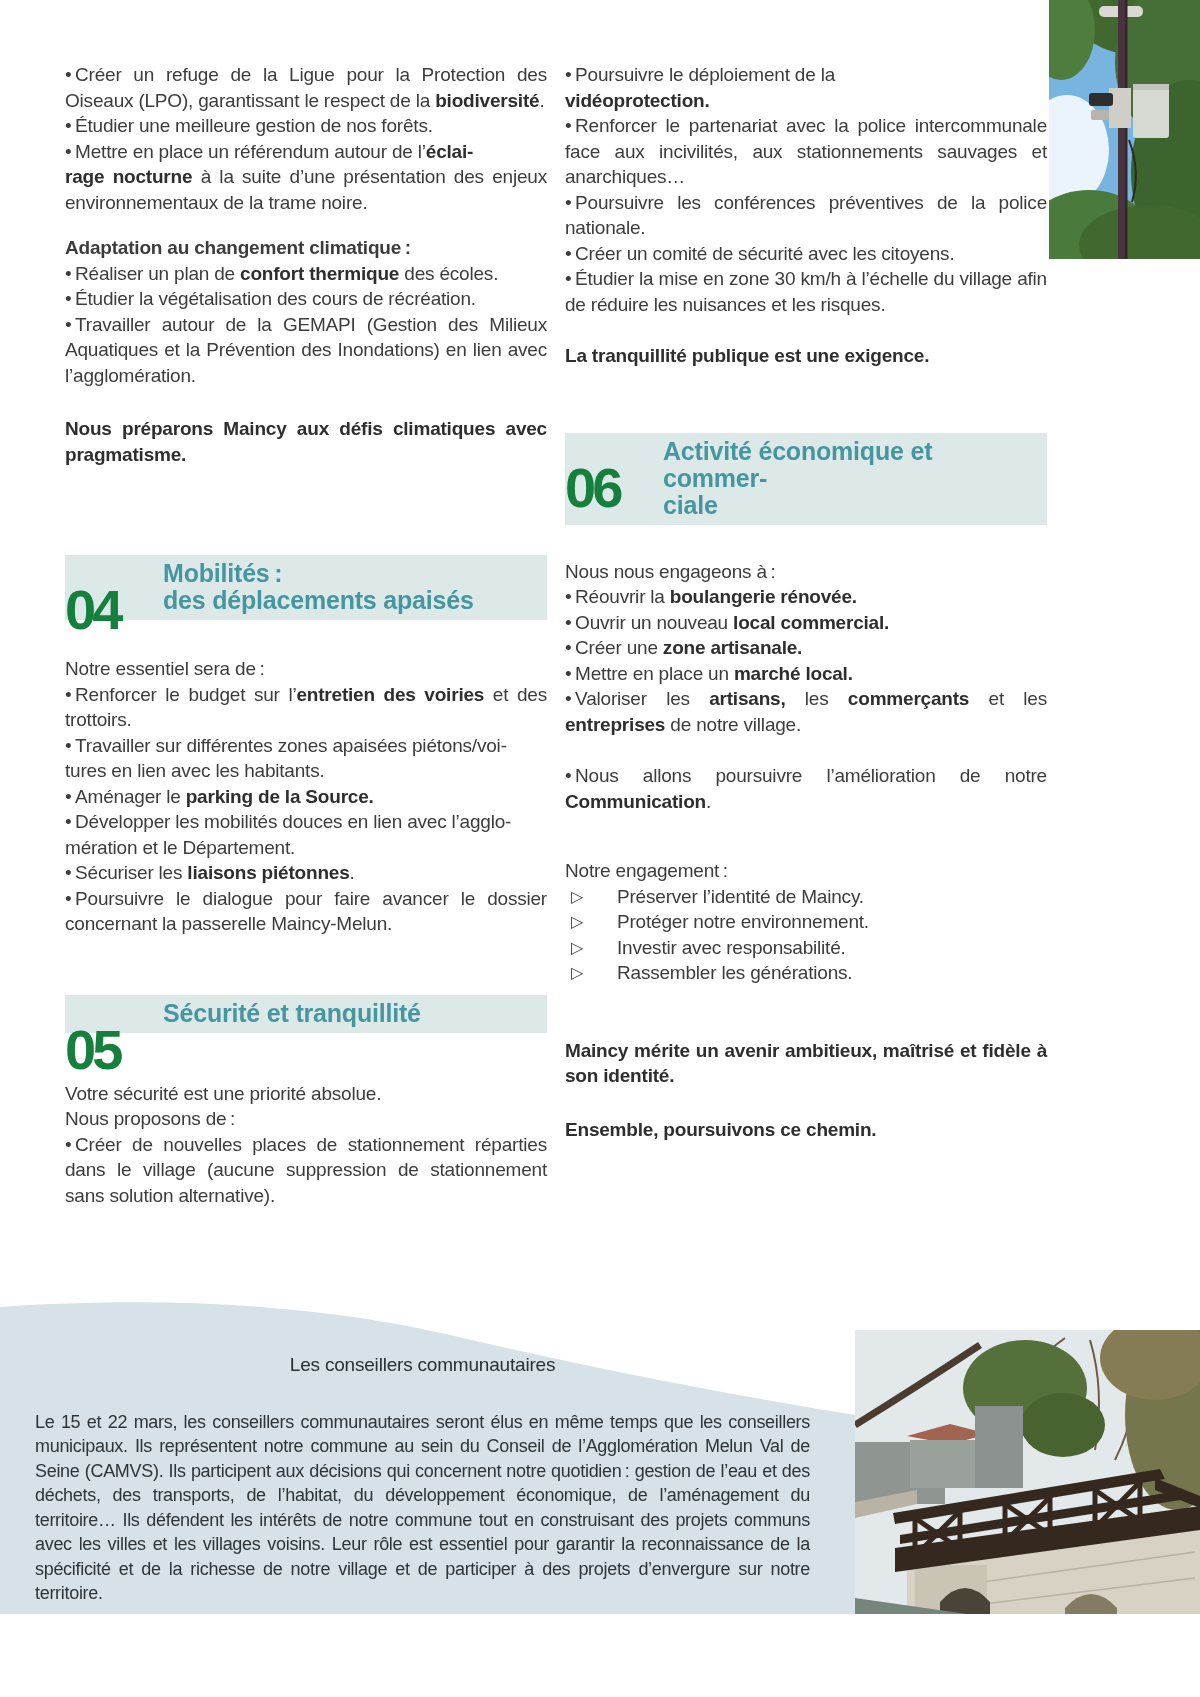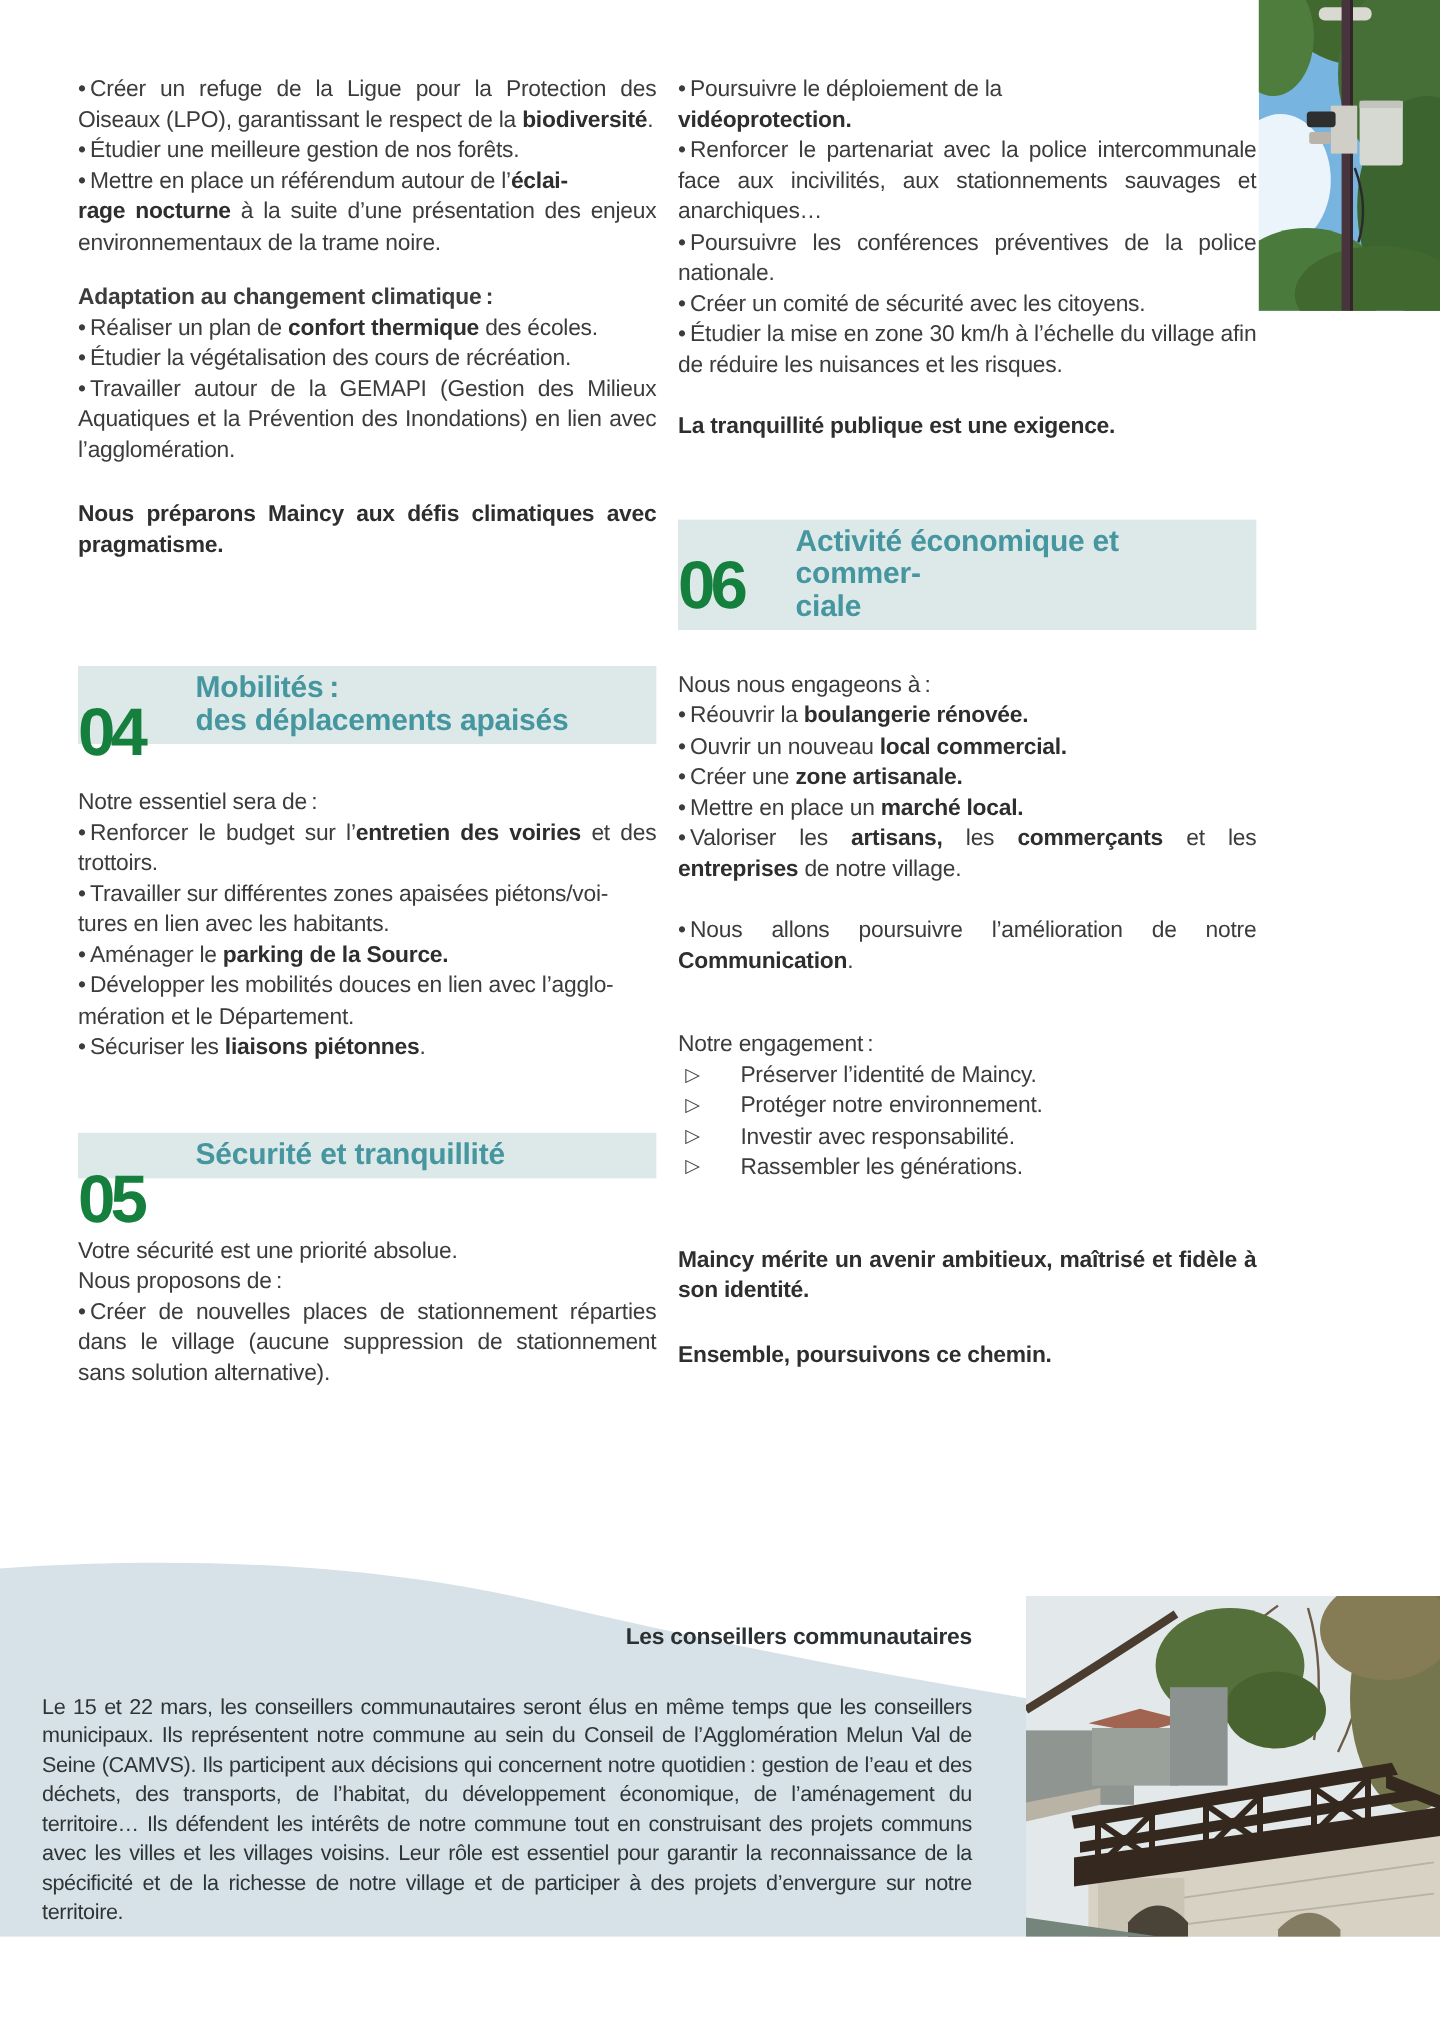--- a/index.html
+++ b/index.html
@@ -26,21 +26,21 @@
     position:absolute;left:0;top:20px;font-size:56px;line-height:70px;font-weight:700;
     color:#15803d;letter-spacing:-4px;
   }
   .stitle{color:#4696a0;font-weight:700;font-size:25px;line-height:27px;letter-spacing:-0.2px;}
   
   .photo-cctv{position:absolute;left:1049px;top:0;width:151px;height:259px;}
   .photo-bridge{position:absolute;left:855px;top:1330px;width:345px;height:367px;}
   
   .wave{position:absolute;left:0;top:1297px;width:1200px;height:400px;}
   .footer-content{position:absolute;left:35px;top:1352px;width:775px;}
-  .fheading{font-weight:700;font-size:19px;color:#2b3033;text-align:right;}
+  .fheading{font-weight:400;font-size:19px;color:#2b3033;text-align:center;}
   .fpara{font-size:18px;line-height:24.5px;letter-spacing:-0.3px;color:#2f3437;text-align:justify;}
   .spacer{width:100%;}
 </style>
 </head>
 <body>
 
 <div class="page">
 
   <div class="col col-left">
       <p class="bullet"><span>Créer un refuge de la Ligue pour la Protection des Oiseaux (LPO), garantissant le respect de la </span><span class="b">biodiversité</span><span>.</span></p>
@@ -61,20 +61,21 @@
         </div>
         <div class="num">04</div>
       </div>
       <div class="spacer" style="height: 36px;"></div>
       <p class="para"><span>Notre essentiel sera de :</span></p>
       <p class="bullet"><span>Renforcer le budget sur l’</span><span class="b">entretien des voiries</span><span> et des trottoirs.</span></p>
       <p class="bullet"><span>Travailler sur différentes zones apaisées piétons/voi-</span><br><span>tures en lien avec les habitants.</span></p>
       <p class="bullet"><span>Aménager le </span><span class="b">parking de la Source.</span></p>
       <p class="bullet"><span>Développer les mobilités douces en lien avec l’agglo-</span><br><span>mération et le Département.</span></p>
       <p class="bullet"><span>Sécuriser les </span><span class="b">liaisons piétonnes</span><span>.</span></p>
+      <p class="bullet"><span>Poursuivre le dialogue pour faire avancer le dossier concernant la passerelle Maincy-Melun.</span></p>
       <div class="spacer" style="height: 58px;"></div>
       <div class="section">
         <div class="band">
           <div class="stitle">Sécurité et tranquillité</div>
         </div>
         <div class="num">05</div>
       </div>
       <div class="spacer" style="height: 48px;"></div>
       <p class="para"><span>Votre sécurité est une priorité absolue.</span></p>
       <p class="para"><span>Nous proposons de :</span></p>

